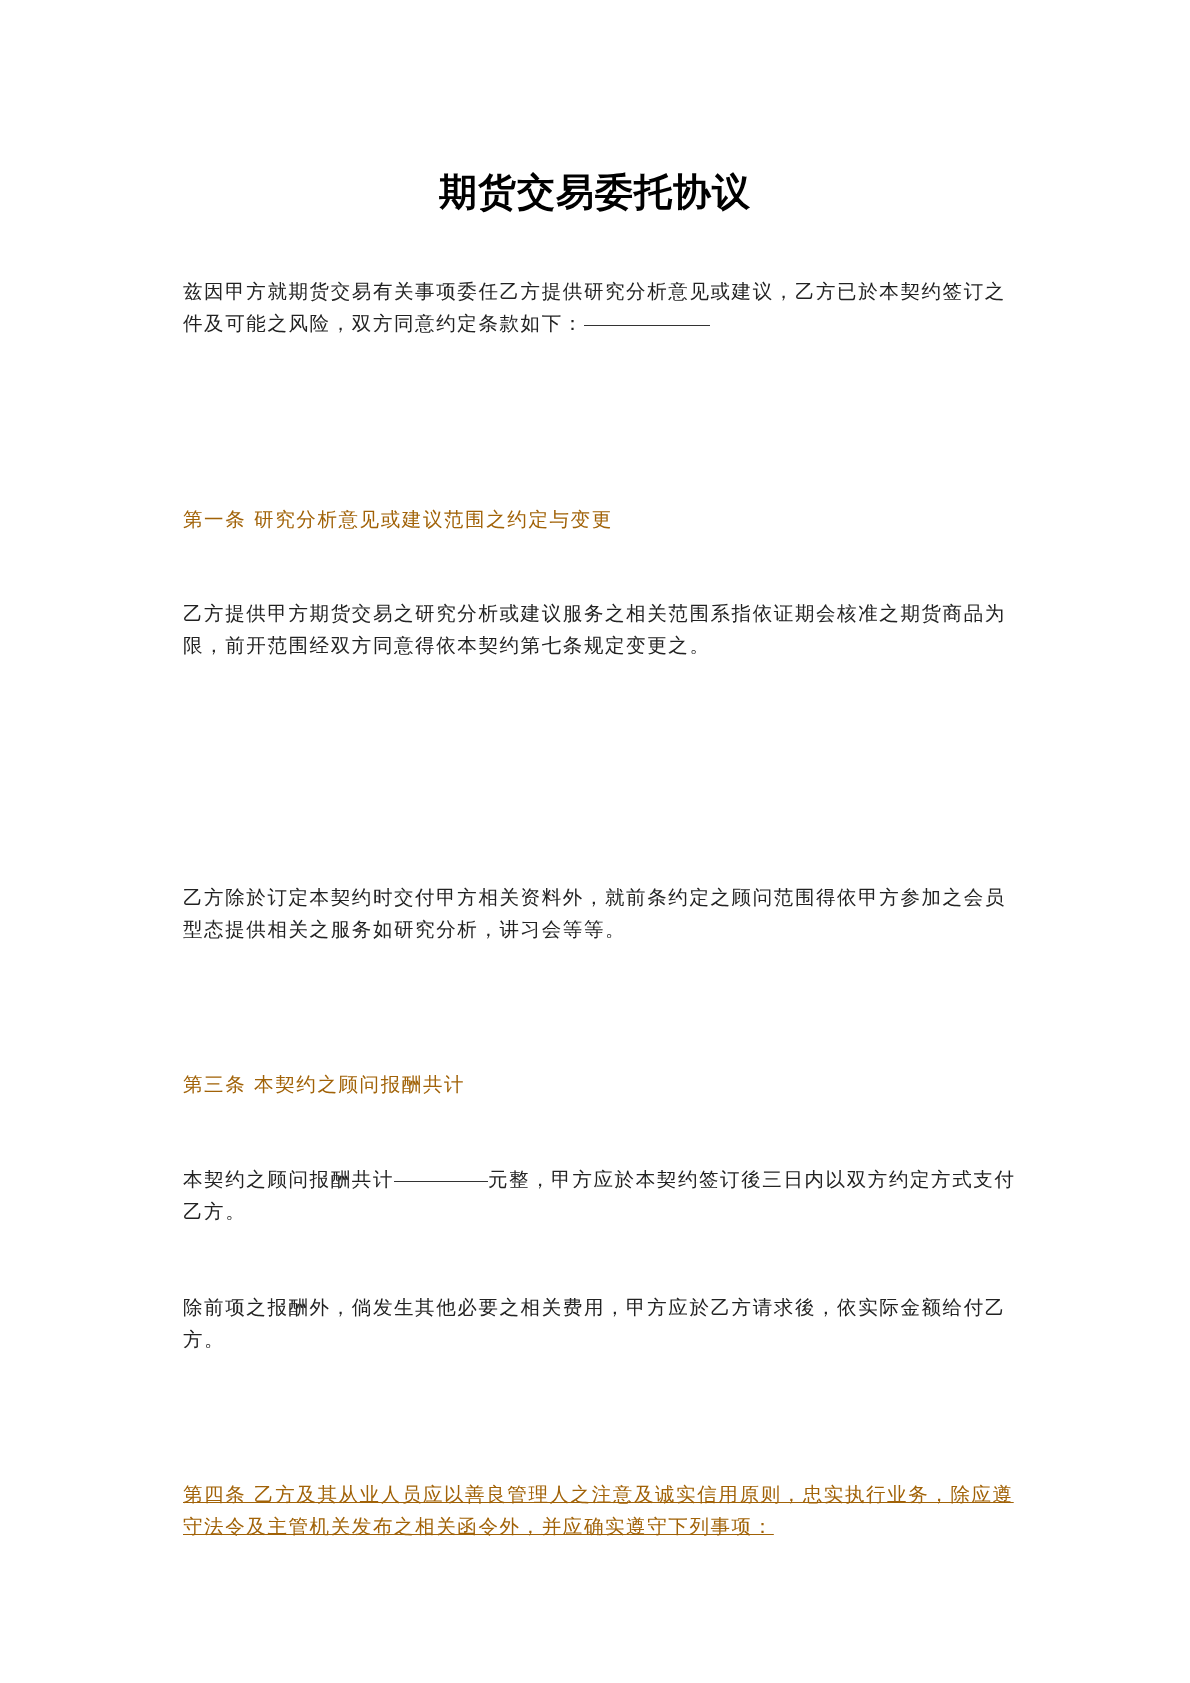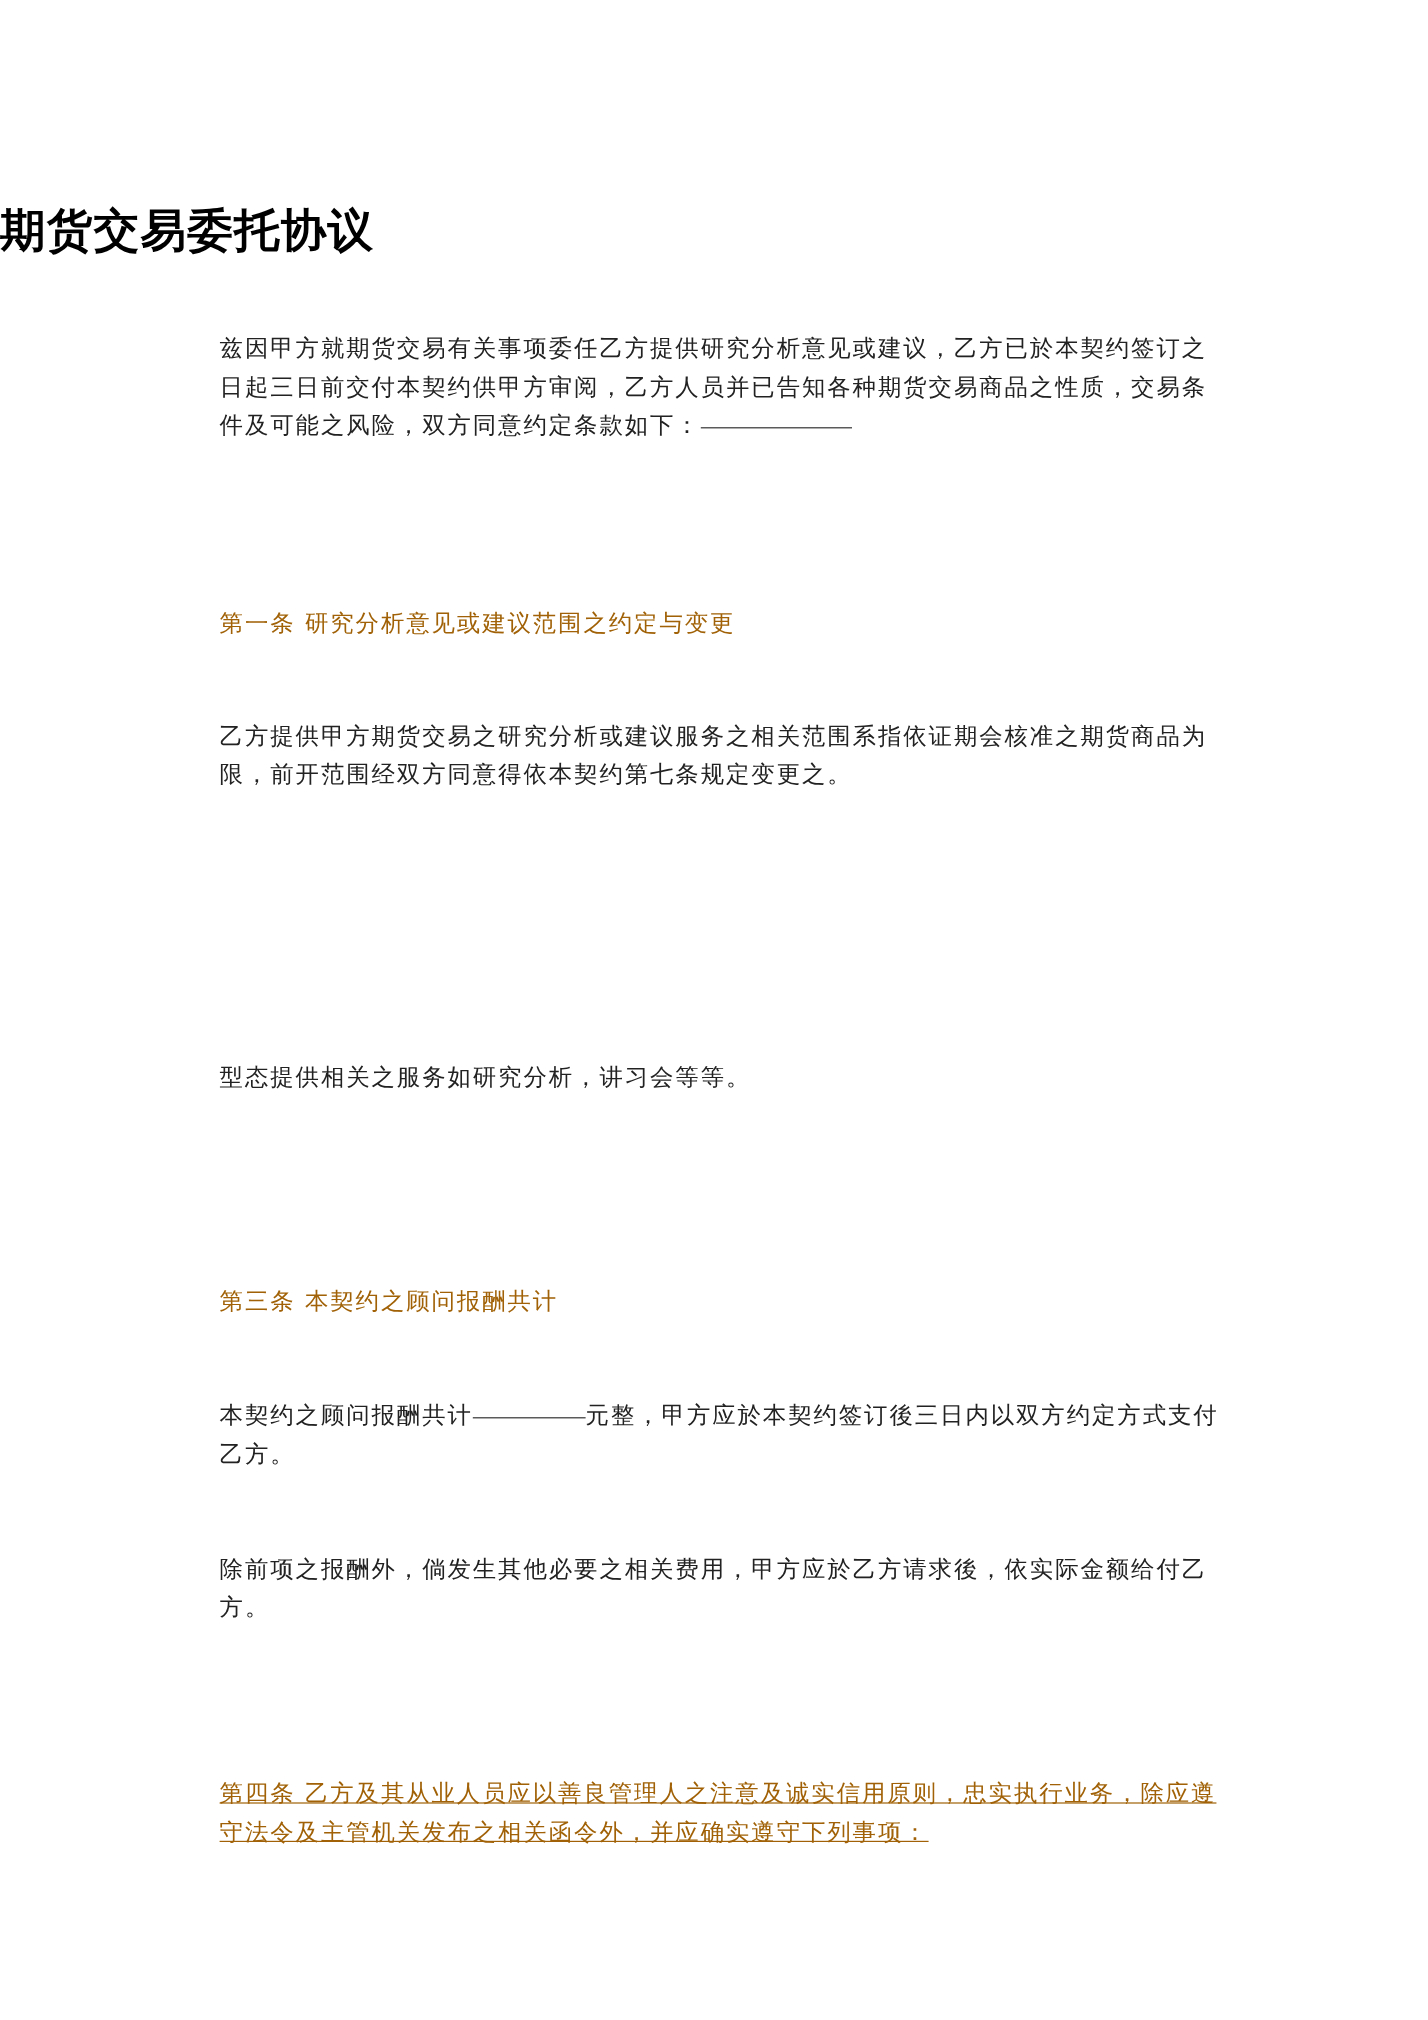--- a/index.html
+++ b/index.html
@@ -19,21 +19,21 @@
       position: absolute;
       left: 0; top: 0;
       width: 1190px;
       height: 1683px;
     }
     .title {
       position: absolute;
       top: 168px;
       left: 0;
       width: 1190px;
-      text-align: left;
+      text-align: center;
       font-size: 38px;
       font-weight: bold;
       letter-spacing: 1px;
       color: #000;
       line-height: 48px;
     }
     .block {
       position: absolute;
       left: 183px;
       width: 836px;
@@ -58,33 +58,33 @@
   </style>
 </head>
 <body>
 
 <div class="page">
 
   <div class="title">期货交易委托协议</div>
 
   <div class="block" style="top:276px;font-family:Liberation Serif, serif;">
     <span class="line">兹因甲方就期货交易有关事项委任乙方提供研究分析意见或建议，乙方已於本契约签订之</span>
-    <span class="line">日起三日前交付本契约供甲方审阅，乙方人员并已告知各种期货交易商品之性质，交易条</span>
     <span class="line"><span>件及可能之风险，双方同意约定条款如下：</span><span class="blank" style="width:126px;"></span></span>
   </div>
 
   <div class="block heading" style="top:504px;">
     <span class="line">第一条  研究分析意见或建议范围之约定与变更</span>
   </div>
   <div class="block" style="top:598px;">
     <span class="line">乙方提供甲方期货交易之研究分析或建议服务之相关范围系指依证期会核准之期货商品为</span>
     <span class="line">限，前开范围经双方同意得依本契约第七条规定变更之。</span>
   </div>
 
   <div class="block" style="top:882px;">
+    <span class="line">乙方除於订定本契约时交付甲方相关资料外，就前条约定之顾问范围得依甲方参加之会员</span>
     <span class="line">型态提供相关之服务如研究分析，讲习会等等。</span>
   </div>
 
   <div class="block heading" style="top:1069px;">
     <span class="line">第三条  本契约之顾问报酬共计</span>
   </div>
   <div class="block" style="top:1164px;">
     <span class="line"><span>本契约之顾问报酬共计</span><span class="blank" style="width:94px;"></span><span>元整，甲方应於本契约签订後三日内以双方约定方式支付</span></span>
     <span class="line">乙方。</span>
   </div>

